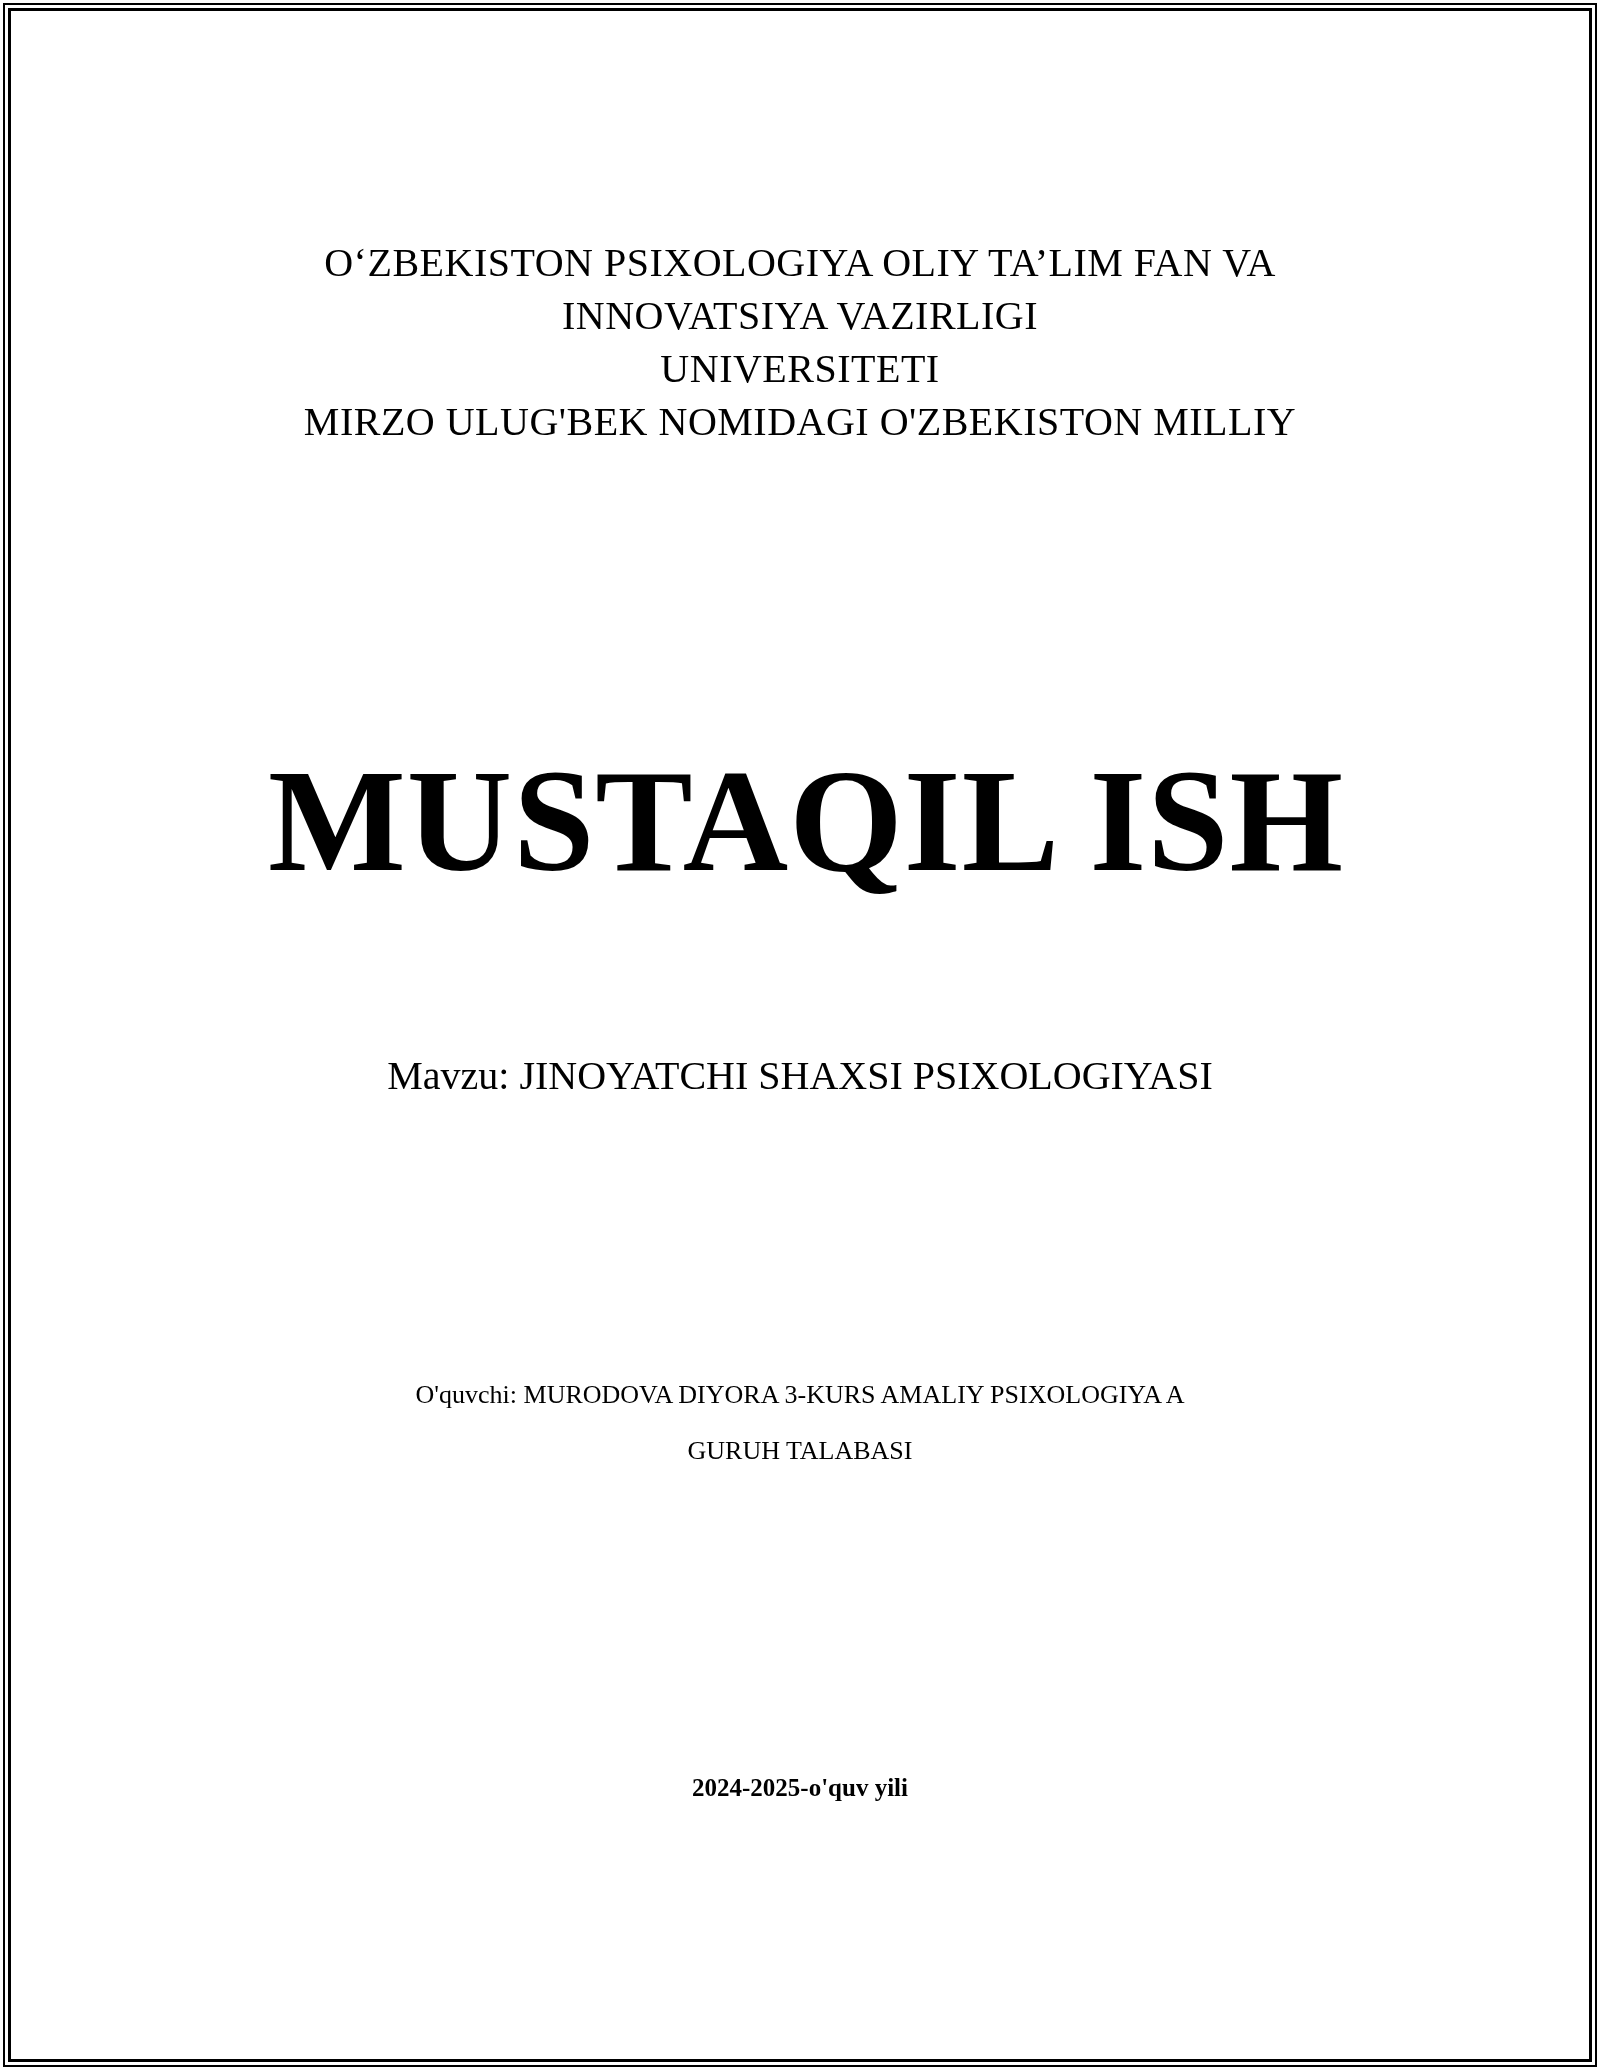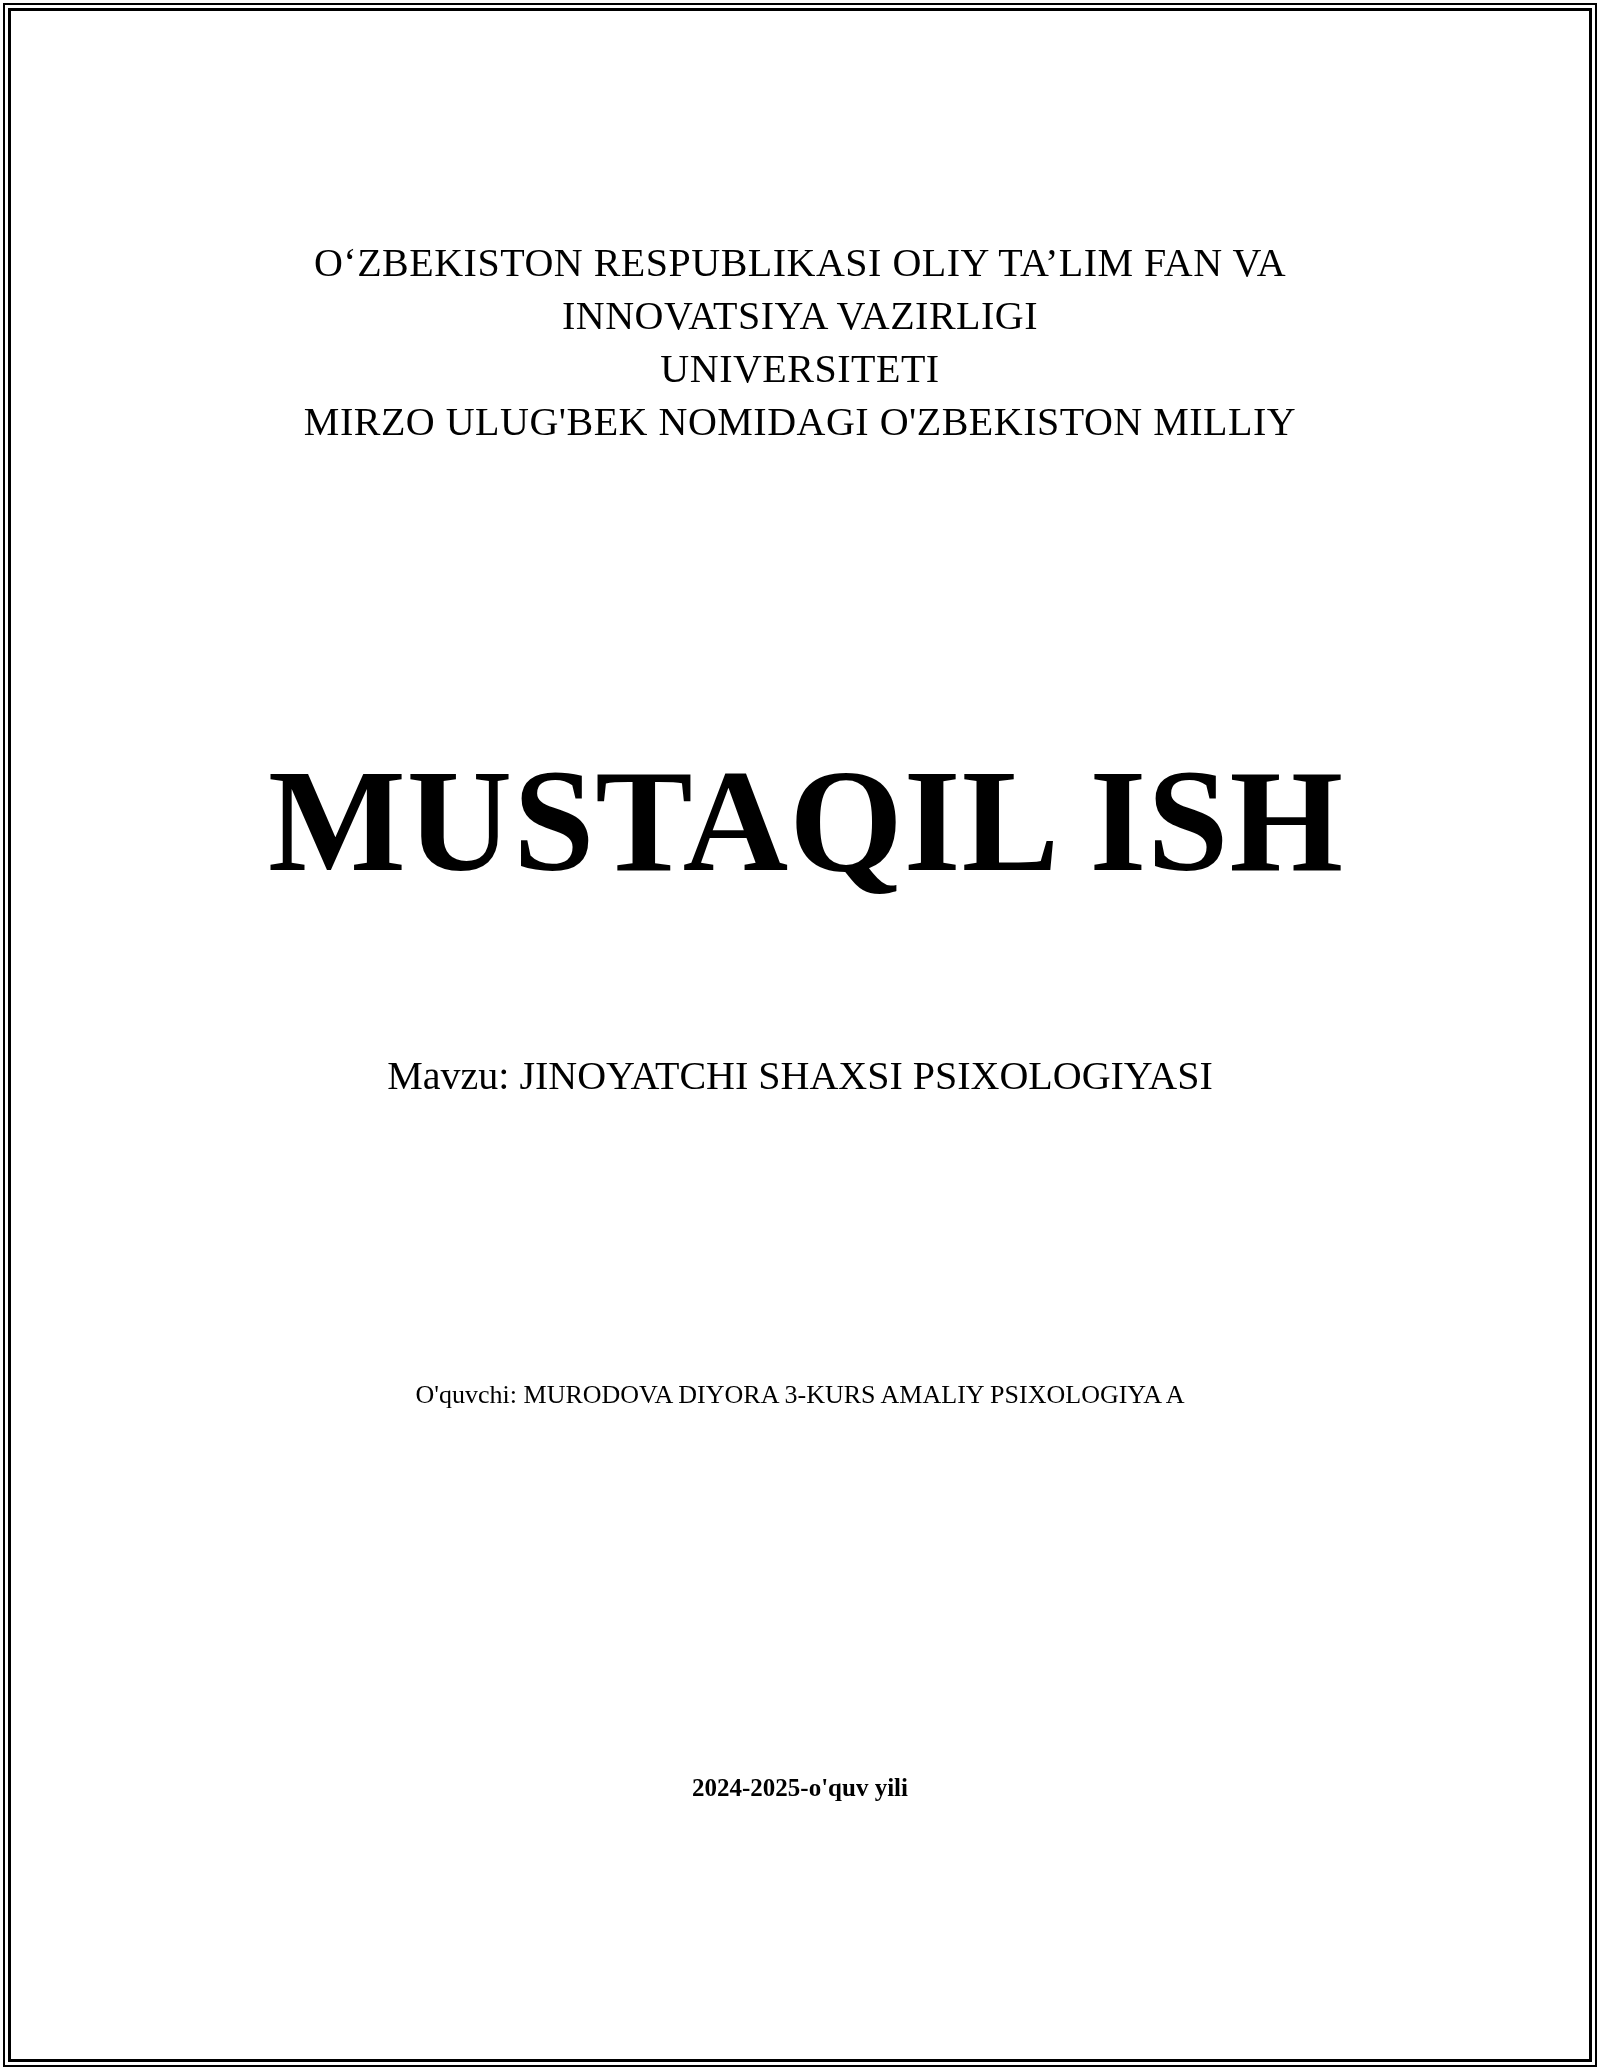--- a/index.html
+++ b/index.html
@@ -86,30 +86,31 @@
 <body>
 
 <div class="page">
   <div class="border-outer">
     <div class="border-inner"></div>
   </div>
 
   <div class="content">
 
     <div class="ministry-header">
-      <div>OʻZBEKISTON RESPUBLIKASI OLIY TA’LIM FAN VA</div>
+      <div>OʻZBEKISTON PSIXOLOGIYA OLIY TA’LIM FAN VA</div>
       <div>INNOVATSIYA VAZIRLIGI</div>
       <div>UNIVERSITETI</div>
       <div>MIRZO ULUG'BEK NOMIDAGI O'ZBEKISTON MILLIY</div>
     </div>
 
     <h1 class="main-title">MUSTAQIL ISH</h1>
 
     <div class="topic-line">Mavzu: JINOYATCHI SHAXSI PSIXOLOGIYASI</div>
 
     <div class="student-info">
       <div>O'quvchi: MURODOVA DIYORA 3-KURS AMALIY PSIXOLOGIYA A</div>
+      <div>GURUH TALABASI</div>
     </div>
 
     <div class="academic-year">2024-2025-o'quv yili</div>
 
   </div>
 </div>
 
 </body></html>

